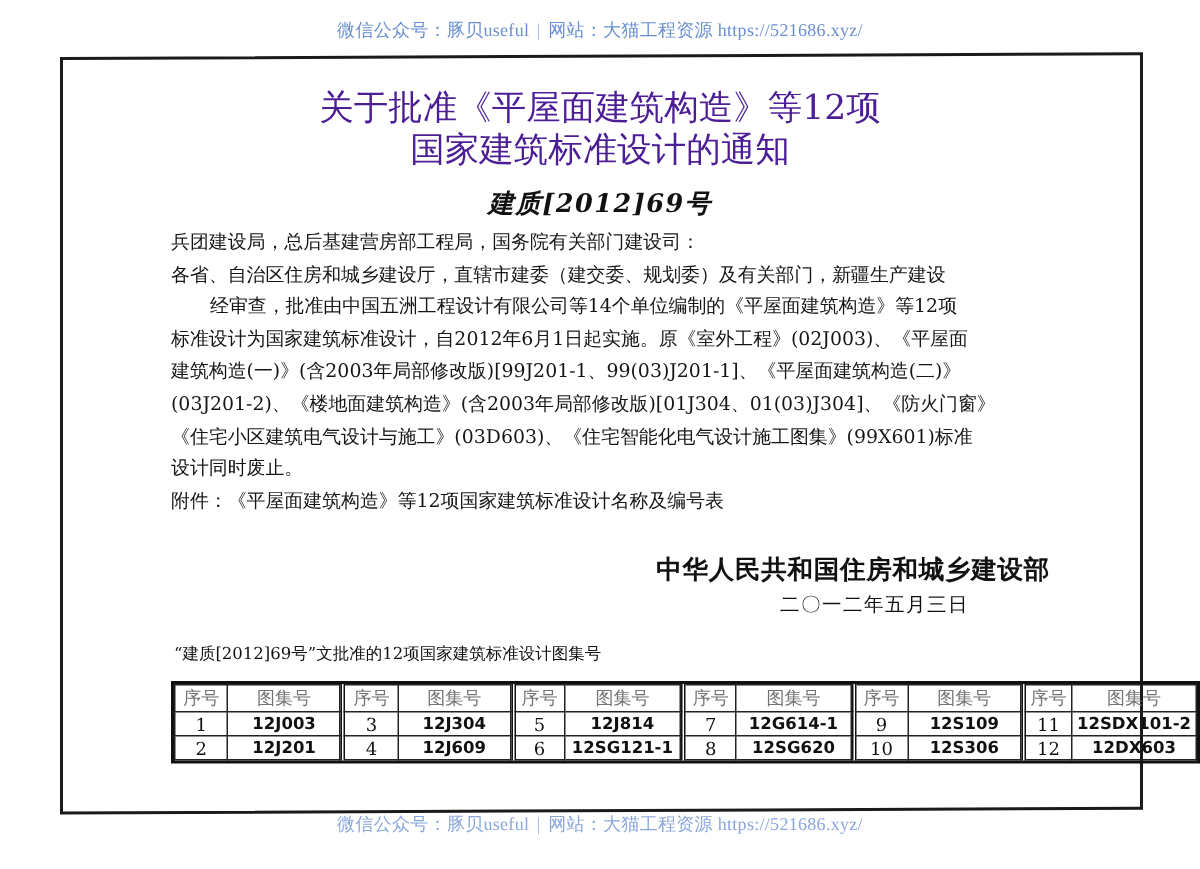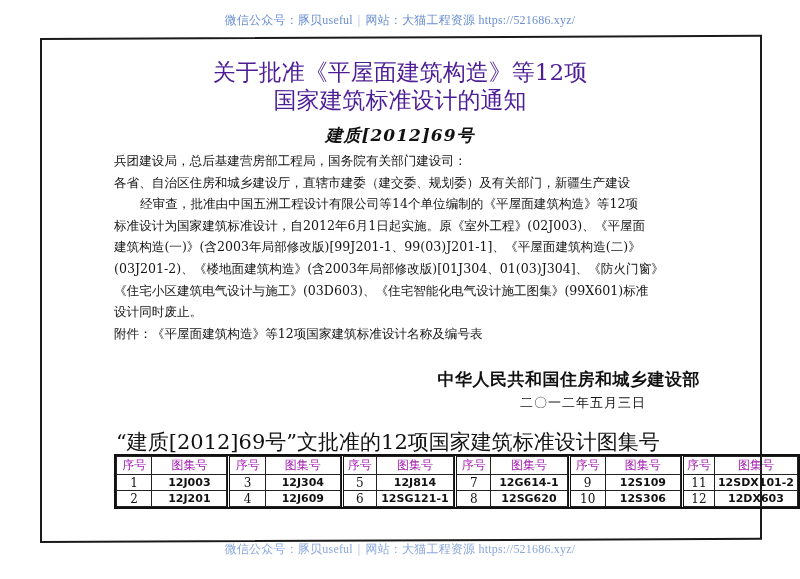--- a/index.html
+++ b/index.html
@@ -96,21 +96,21 @@
       top: 394px;
       left: 520px;
       font-size: 13px;
       letter-spacing: 1px;
     }
 
     .table-caption {
       position: absolute;
       top: 428px;
       left: 116px;
-      font-size: 21px;
+      font-size: 11px;
       white-space: nowrap;
     }
 
     .table-wrap {
       position: absolute;
       left: 114px;
       top: 454px;
       display: flex;
       border: 2px solid #111;
     }
@@ -122,21 +122,21 @@
       border-left: 3px double #111;
     }
     .tgroup td, .tgroup th {
       border: 1px solid #222;
       height: 15px;
       padding: 0 3px;
       text-align: center;
       font-weight: normal;
       white-space: nowrap;
     }
-    .tgroup th { font-family: "DejaVu Serif", serif; font-size: 12px; color: #a21caf; }
+    .tgroup th { font-family: "DejaVu Serif", serif; font-size: 12px; color: #737373; }
     .tgroup td.num { font-family: "DejaVu Serif", serif; width: 30px; }
     .tgroup td.code {
       font-family: "DejaVu Sans", "Liberation Sans", sans-serif;
       font-weight: bold;
       font-size: 11px;
       width: 78px;
     }
     .tgroup th.numh { width: 30px; }
     .tgroup th.codeh { width: 78px; }
   </style>

